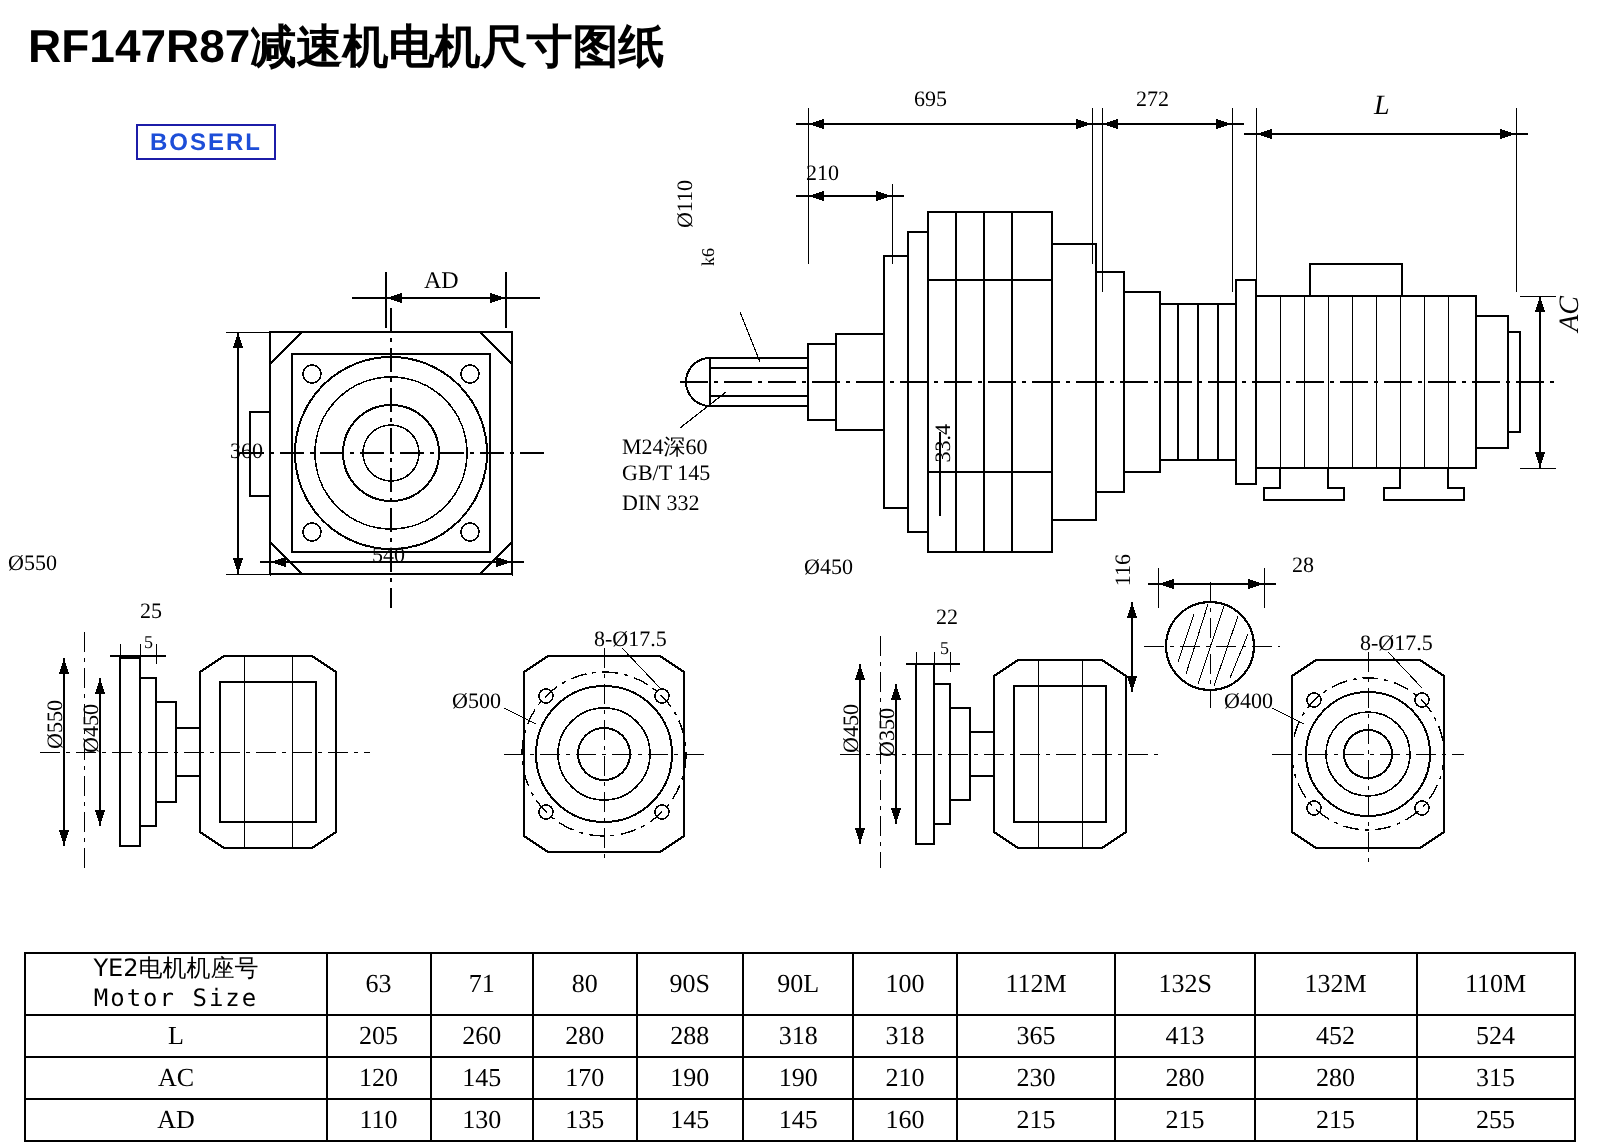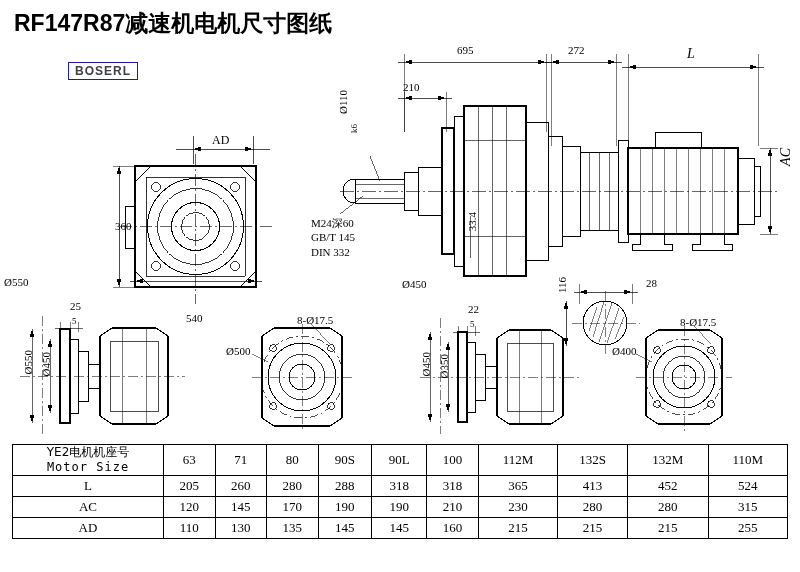--- a/index.html
+++ b/index.html
@@ -16,32 +16,32 @@
   .title{
     left:14px;top:8px;
     font-size:23px;font-weight:bold;
     font-family:"Liberation Sans", sans-serif;
     letter-spacing:0px;
     white-space:nowrap;
   }
   .logo{
     left:68px;top:62px;
     border:1px solid #1c1ca8;
-    color:#404040;
+    color:#1d4ed8;
     font-size:12px;font-weight:bold;
     padding:1px 6px;
     letter-spacing:1px;
     background:#fff;
   }
   .dim{font-size:11px;font-family:"Liberation Serif", serif;white-space:nowrap;}
   .dim.tiny{font-size:9px;}
   .vert{writing-mode:vertical-rl;transform:rotate(180deg);}
   svg{display:block;}
   .tbl{
-    position:absolute;left:12px;top:444px;width:776px;
+    position:absolute;left:12px;top:476px;width:776px;
     border-collapse:collapse;
     font-family:"Liberation Serif", serif;
   }
   .tbl td,.tbl th{
     border:1px solid #000;
     text-align:center;
     font-size:13px;
     height:20px;
     padding:0;
     font-weight:normal;
@@ -288,21 +288,21 @@
       <line x1="636" y1="341" x2="732" y2="341" stroke-dasharray="10 3 2 3" stroke-width="0.5"></line>
       <line x1="684" y1="290" x2="684" y2="396" stroke-dasharray="10 3 2 3" stroke-width="0.5"></line>
       <line x1="694" y1="290" x2="711" y2="308" stroke-width="0.5"></line>
       <line x1="636" y1="318" x2="652" y2="326" stroke-width="0.5"></line>
 
     </g>
   </svg>
 
   <div class="abs dim" style="left:212px;top:133px;font-size:12px;">AD</div>
   <div class="abs dim" style="left:115px;top:220px;">360</div>
-  <div class="abs dim" style="left:186px;top:272px;margin-top:40px;">540</div>
+  <div class="abs dim" style="left:186px;top:272px;">540</div>
 
   <div class="abs dim" style="left:457px;top:44px;">695</div>
   <div class="abs dim" style="left:403px;top:81px;">210</div>
   <div class="abs dim" style="left:568px;top:44px;">272</div>
   <div class="abs dim" style="left:687px;top:46px;font-size:14px;font-style:italic;">L</div>
   <div class="abs dim vert" style="left:778px;top:148px;font-size:14px;font-style:italic;">AC</div>
 
   <div class="abs dim vert" style="left:337px;top:90px;">Ø110</div>
   <div class="abs dim vert tiny" style="left:349px;top:124px;">k6</div>
 

